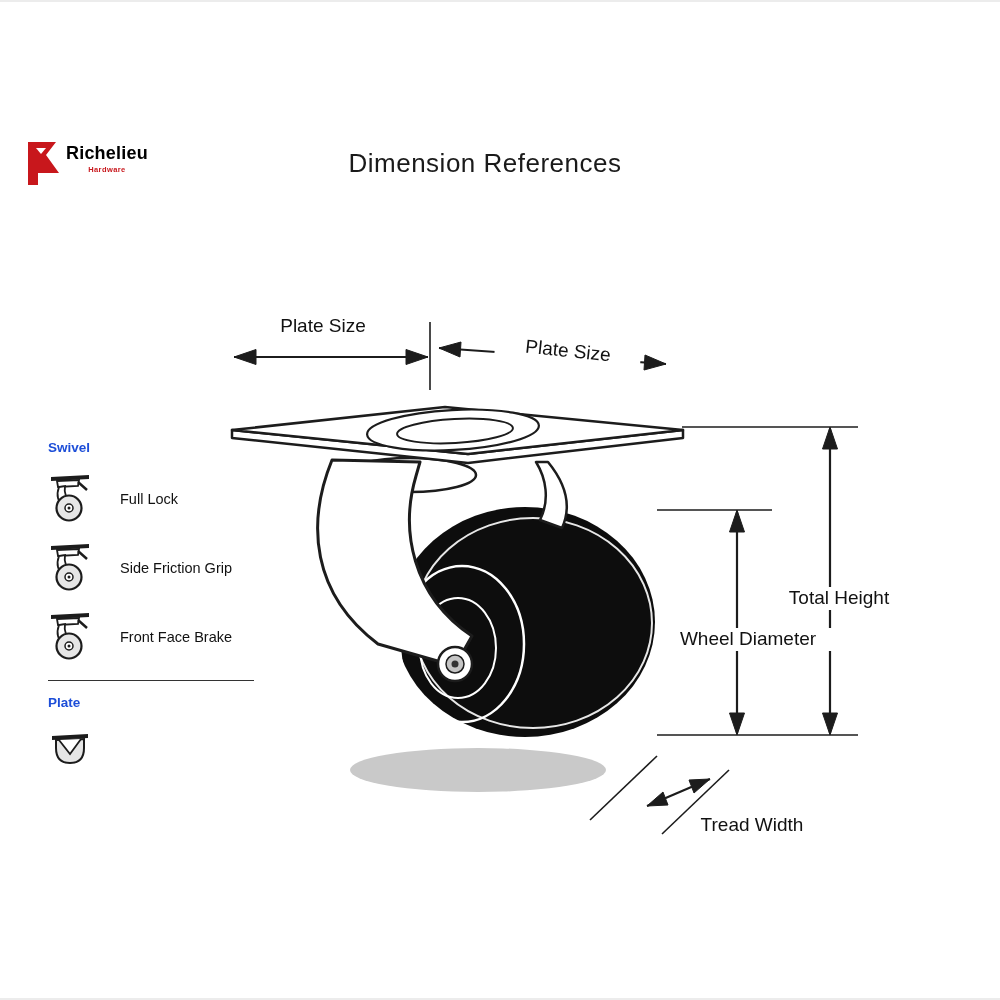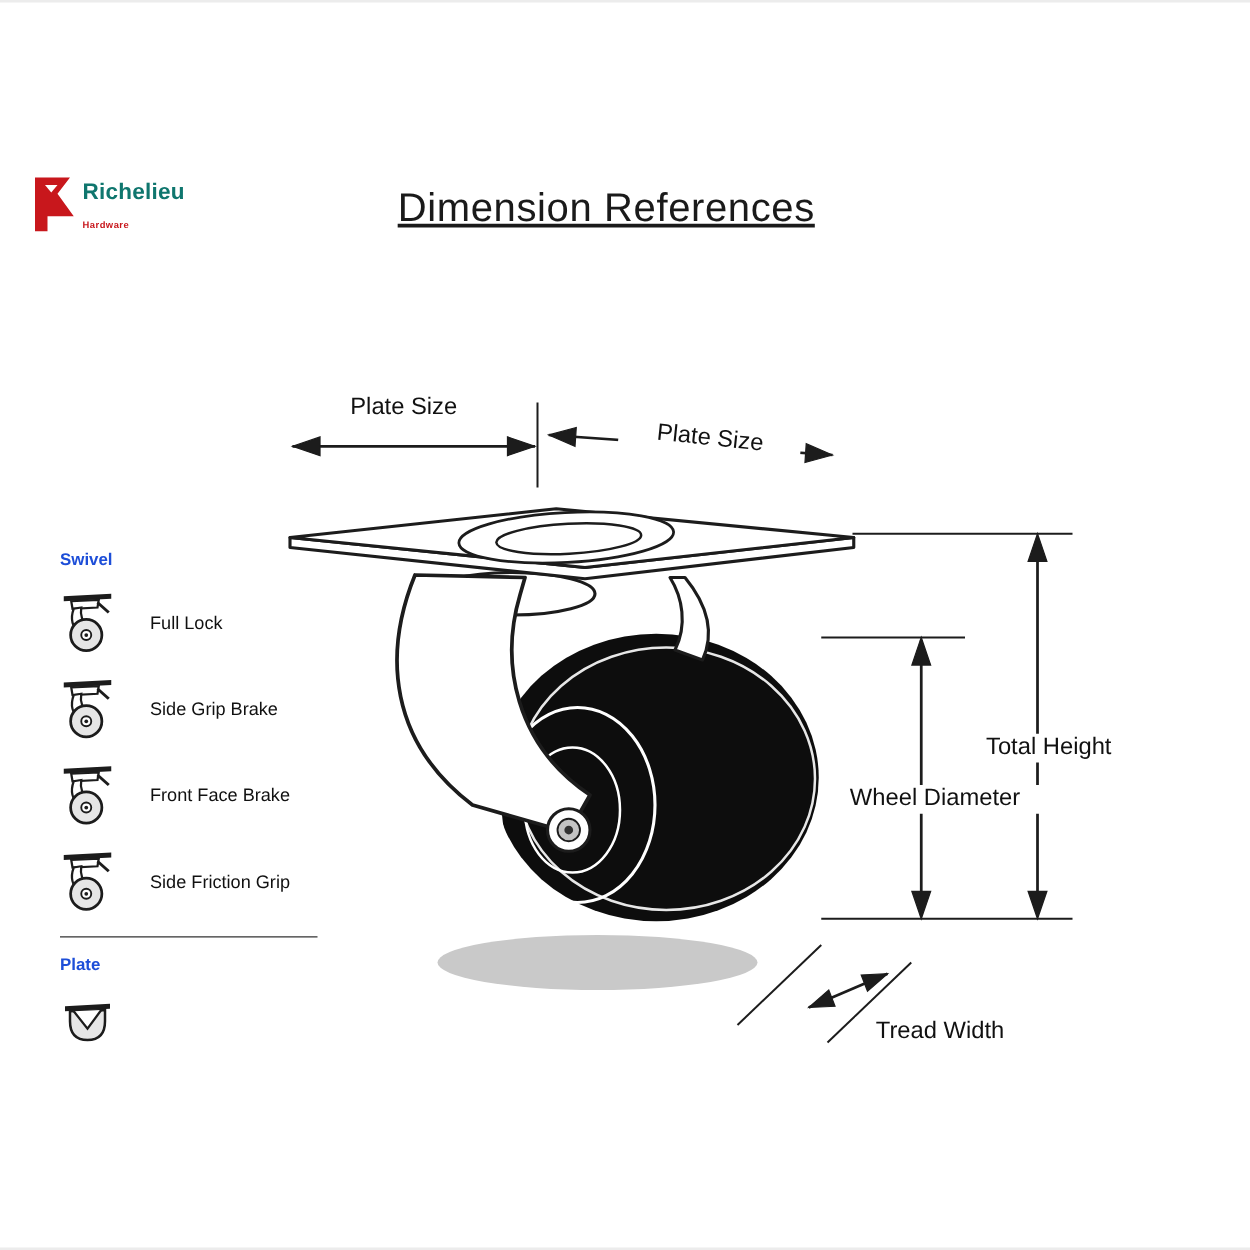--- a/index.html
+++ b/index.html
@@ -4,28 +4,28 @@
 <style>
   html,body{margin:0;padding:0;background:#fff;}
   .page{
     position:relative;width:1000px;height:1000px;background:#fff;
     font-family:"Liberation Sans", sans-serif;color:#1a1a1a;overflow:hidden;
     border-top:2px solid #ececec;border-bottom:2px solid #ececec;box-sizing:border-box;
   }
   
   .title{
     position:absolute;left:0;top:146px;width:970px;text-align:center;
-    font-size:32px;font-weight:400;letter-spacing:.5px;color:#1a1a1a;text-decoration:underline;
+    font-size:26px;font-weight:400;letter-spacing:.5px;color:#1a1a1a;
   }
   
   .logo{position:absolute;left:26px;top:138px;display:flex;align-items:flex-start;}
   .logo-mark{width:36px;height:46px;flex:0 0 auto;}
   .logo-text{margin-left:4px;margin-top:4px;line-height:1;}
-  .logo-brand{display:block;font-size:18px;font-weight:bold;color:#0f766e;letter-spacing:.2px;}
-  .logo-sub{display:block;font-size:7.5px;font-weight:bold;color:#c8171c;text-align:left;margin-top:14px;letter-spacing:.4px;}
+  .logo-brand{display:block;font-size:18px;font-weight:bold;color:#000000;letter-spacing:.2px;}
+  .logo-sub{display:block;font-size:7.5px;font-weight:bold;color:#c8171c;text-align:center;margin-top:4px;letter-spacing:.4px;}
   
   .legend{position:absolute;left:48px;top:438px;width:210px;}
   .legend-heading{font-size:13.5px;font-weight:bold;color:#1d4ed8;margin-bottom:18px;}
   .legend-item{display:flex;align-items:center;margin-bottom:17px;height:52px;}
   .legend-icon{width:44px;height:52px;flex:0 0 auto;}
   .legend-label{font-size:14.5px;color:#111;margin-left:28px;white-space:nowrap;text-align:center;}
   .legend-divider{border:none;border-top:1.6px solid #333;margin:4px 0 14px 0;width:206px;}
   
   .diagram{position:absolute;left:210px;top:290px;}
   .dim-label{
@@ -79,33 +79,27 @@
     <div class="legend-item">
       <svg class="legend-icon">
           <use href="#sym-swivel"></use>
         </svg>
       <span class="legend-label">Full Lock</span>
     </div>
     <div class="legend-item">
       <svg class="legend-icon">
           <use href="#sym-swivel"></use>
         </svg>
-      <span class="legend-label">Side Grip Brake</span>
+      <span class="legend-label">Side Friction Grip</span>
     </div>
     <div class="legend-item">
       <svg class="legend-icon">
           <use href="#sym-swivel"></use>
         </svg>
       <span class="legend-label">Front Face Brake</span>
-    </div>
-    <div class="legend-item">
-      <svg class="legend-icon">
-          <use href="#sym-swivel"></use>
-        </svg>
-      <span class="legend-label">Side Friction Grip</span>
     </div>
 
     <hr class="legend-divider">
 
     <div class="legend-heading">Plate</div>
     <div class="legend-item">
       <svg class="legend-icon">
           <use href="#sym-fixed"></use>
         </svg>
       <span class="legend-label"></span>

